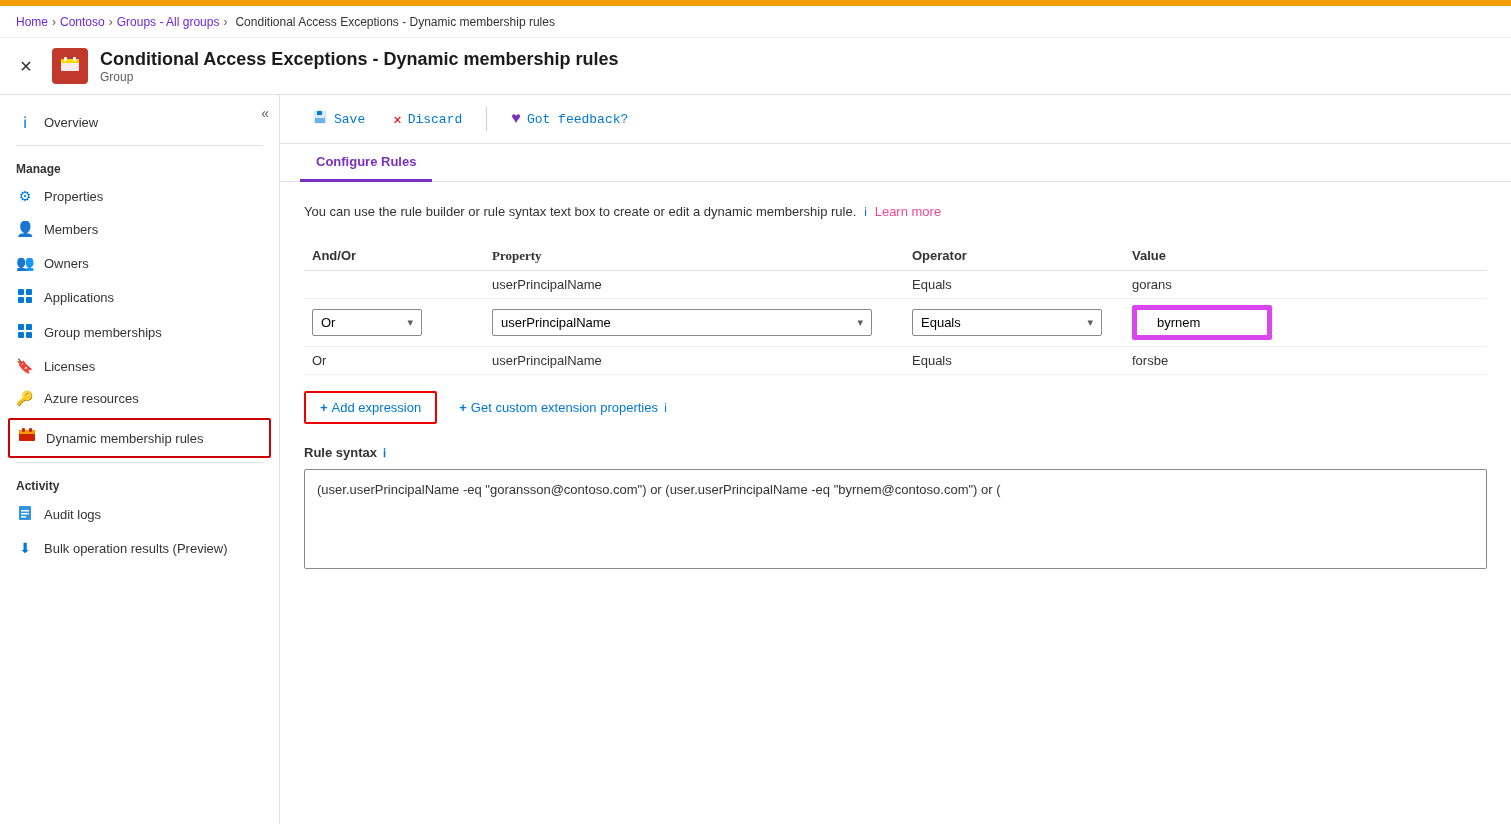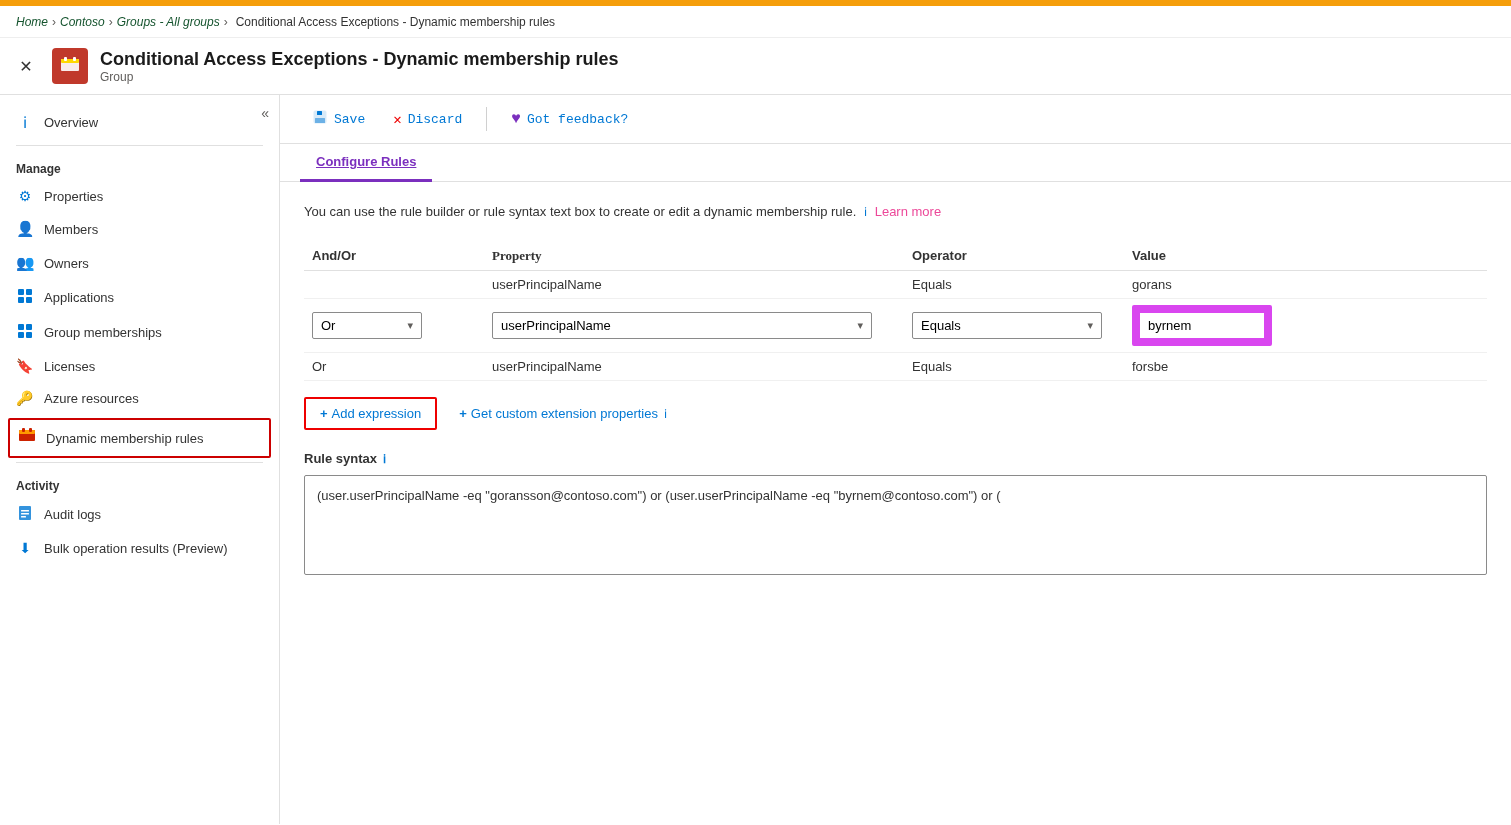--- a/index.html
+++ b/index.html
@@ -15,21 +15,21 @@
     
     .breadcrumb-bar {
       height: 32px;
       display: flex;
       align-items: center;
       padding: 0 16px;
       background: #fff;
       border-bottom: 1px solid #eee;
       font-size: 12px;
     }
-    .breadcrumb-bar a { color: #14532d; text-decoration: none; font-style: italic; }
+    .breadcrumb-bar a { color: #6d28d9; text-decoration: none; }
     .breadcrumb-bar span { color: #605e5c; margin: 0 4px; }
     .breadcrumb-bar .current { color: #333; }
 
     
     .page-header {
       display: flex;
       align-items: center;
       padding: 10px 16px 10px 12px;
       background: #fff;
       border-bottom: 1px solid #e0e0e0;
@@ -140,21 +140,20 @@
       padding: 0 20px;
       border-bottom: 1px solid #e0e0e0;
     }
     .tab {
       padding: 10px 16px;
       cursor: pointer;
       font-size: 13px;
       color: #605e5c;
       border-bottom: 3px solid transparent;
       margin-bottom: -1px;
-      text-decoration: underline;
     }
     .tab.active {
       color: #7b2fbe;
       border-bottom: 3px solid #7b2fbe;
       font-weight: 600;
     }
 
     
     .content-body {
       padding: 20px 24px;
@@ -216,23 +215,23 @@
       right: 8px;
       color: #605e5c;
       pointer-events: none;
       font-size: 11px;
     }
 
     .andor-select { width: 110px; }
     .property-select { width: 380px; }
     .operator-select { width: 190px; }
     .value-input {
-      border: 8px solid #d946ef;
+      border: 5px solid #d946ef;
       border-radius: 2px;
-      padding: 5px 8px;
+      padding: 5px 20px;
       font-size: 13px;
       width: 140px;
       outline: none;
     }
 
     
     .add-expression-btn {
       display: inline-flex;
       align-items: center;
       gap: 4px;

